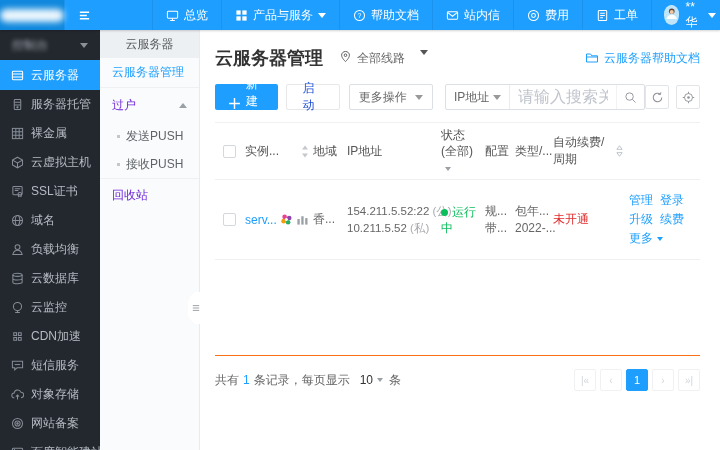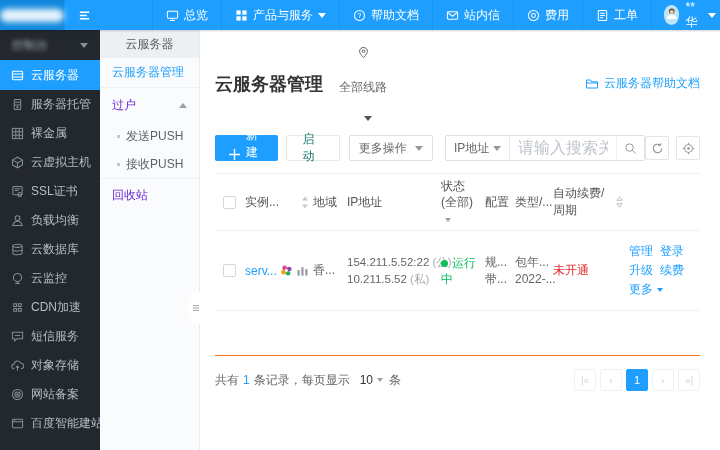--- a/index.html
+++ b/index.html
@@ -62,31 +62,31 @@
   .sm-tall { height:34px; }
   .handle { position:absolute; left:188px; top:292px; width:15px; height:32px; background:#fff;
     box-shadow:0 0 3px rgba(0,0,0,.18); clip-path:polygon(100% 0,100% 100%,40% 100%,0 76%,0 24%,40% 0);
     display:flex; align-items:center; justify-content:center; color:#9aa0a6; z-index:11; cursor:pointer; }
 
   
   .main { position:absolute; top:30px; left:200px; right:0; bottom:0; background:#fff;
     padding:16px 20px 0 15px; }
   .main-header { display:flex; align-items:center; }
   .page-title { font-size:18px; font-weight:600; color:#333; }
-  .line-filter { margin-left:16px; display:flex; align-items:center; gap:20px; color:#666; cursor:pointer;flex-direction:column; }
+  .line-filter { margin-left:16px; display:flex; align-items:flex-start; gap:5px; color:#666; cursor:pointer; }
   .line-filter .icon { color:#555; }
   .line-filter .caret-down { margin-left:10px; border-top-color:#555; }
   .help-link { margin-left:auto; color:#1e9fff; display:flex; align-items:center; gap:5px; cursor:pointer;text-align:right; }
   .help-link .icon svg { width:14px; height:14px; }
 
   .toolbar { margin-top:14px; display:flex; align-items:center; }
   .btn { height:26px; display:inline-flex; align-items:center; border-radius:2px; cursor:pointer; }
   .btn-primary { background:#1e9fff; color:#fff; padding:0 13px; gap:5px;align-items:flex-end; }
   .btn-primary .icon { color:#fff; }
-  .btn-disabled { border:1px solid #e8e8e8; color:#0f766e; padding:0 15px; margin-left:8px;
+  .btn-disabled { border:1px solid #e8e8e8; color:#1d4ed8; padding:0 15px; margin-left:8px;
     background:#fff; cursor:default; }
   .select-box { border:1px solid #dcdfe3; color:#666; width:92px; padding:0 9px; margin-left:9px;
     display:flex; justify-content:space-between; align-items:center; height:26px; border-radius:2px; cursor:pointer; }
   .search-group { margin-left:12px; height:26px; border:1px solid #dcdfe3; display:flex;
     align-items:center; border-radius:2px; background:#fff; }
   .search-select { width:64px; padding:0 8px; display:flex; justify-content:space-between;
     align-items:center; color:#666; border-right:1px solid #ebebeb; height:100%; cursor:pointer; }
   .search-input { border:0; outline:0; width:106px; padding:0 8px; font-size:16px; color:#000000;
     background:transparent; font-family:inherit; }
   .search-input::placeholder { color:#c0c4cc; }
@@ -276,20 +276,30 @@
             <path d="M4 4h6M4 6h4"></path>
             <circle cx="9.5" cy="10" r="2"></circle>
             <path d="M8.5 11.7 8 13M10.5 11.7l.5 1.3"></path>
           </svg>
         </span>
         <span>SSL证书</span>
       </div>
       <div class="side-item">
         <span class="sicon">
           <svg viewBox="0 0 14 14" fill="none" stroke="currentColor" stroke-width="1.1">
+            <circle cx="7" cy="7" r="5.4"></circle>
+            <ellipse cx="7" cy="7" rx="2.4" ry="5.4"></ellipse>
+            <path d="M1.6 7h10.8"></path>
+          </svg>
+        </span>
+        <span>域名</span>
+      </div>
+      <div class="side-item">
+        <span class="sicon">
+          <svg viewBox="0 0 14 14" fill="none" stroke="currentColor" stroke-width="1.1">
             <circle cx="7" cy="4.4" r="2.6"></circle>
             <path d="M2 12.3c.8-3 2.7-4.4 5-4.4s4.2 1.4 5 4.4z"></path>
           </svg>
         </span>
         <span>负载均衡</span>
       </div>
       <div class="side-item">
         <span class="sicon">
           <svg viewBox="0 0 14 14" fill="none" stroke="currentColor" stroke-width="1.1">
             <ellipse cx="7" cy="3" rx="5" ry="1.7"></ellipse>

